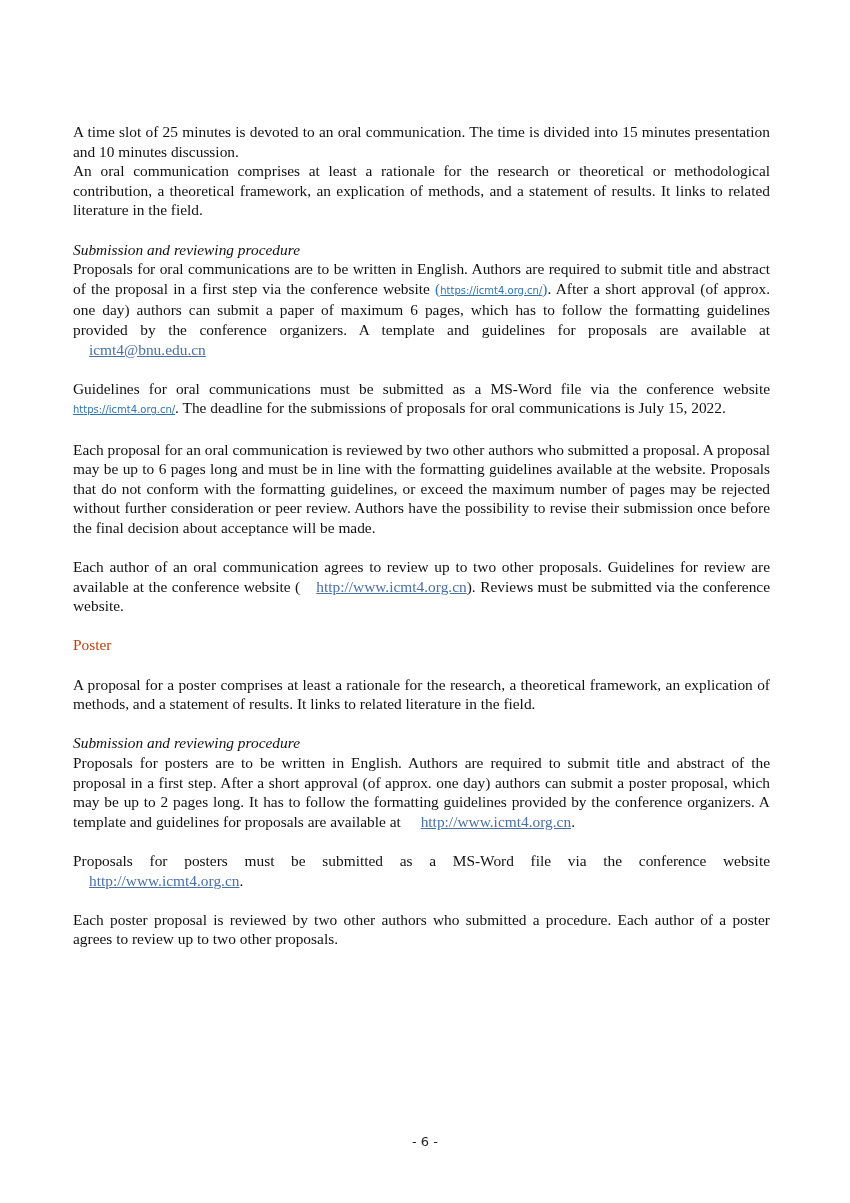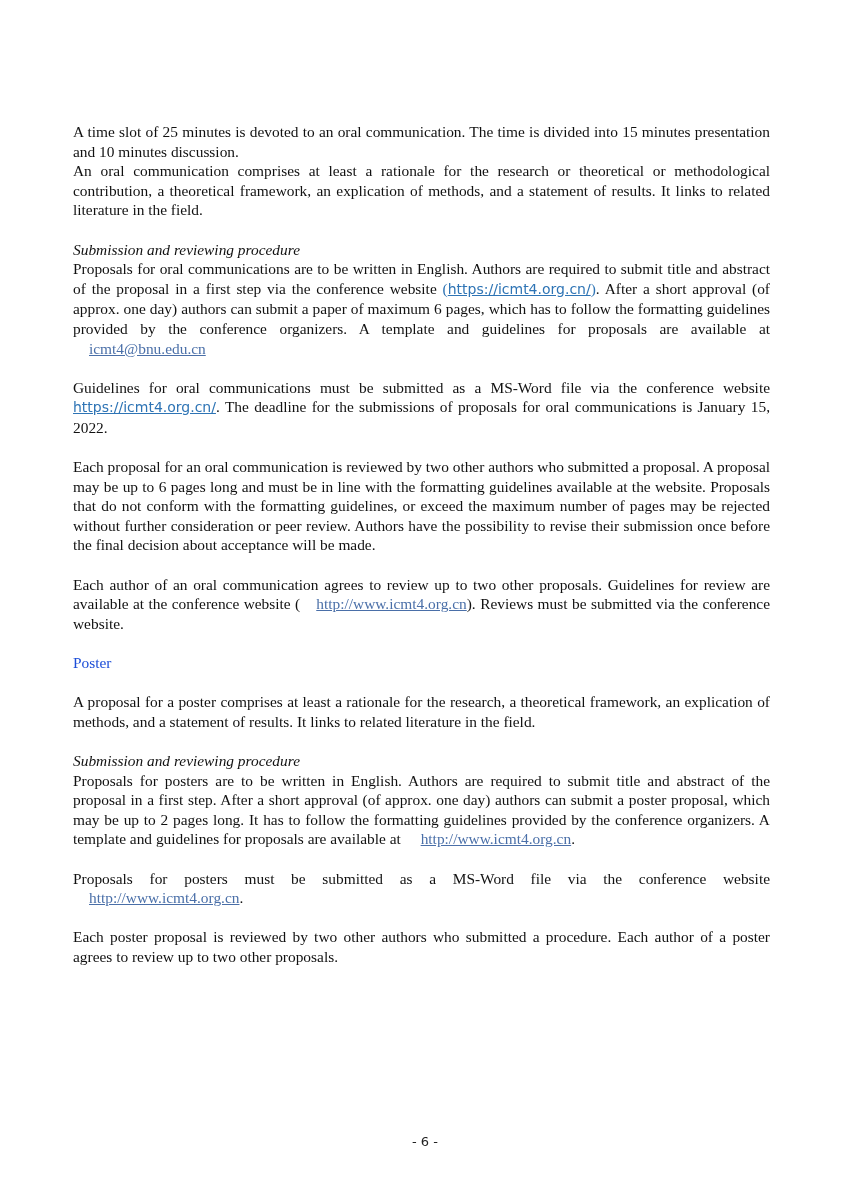--- a/index.html
+++ b/index.html
@@ -5,43 +5,43 @@
     html, body { margin: 0; padding: 0; background: #ffffff; }
     body { width: 850px; height: 1203px; position: relative; overflow: hidden; }
     .page {
       position: absolute; left: 73px; top: 122px; width: 697px;
       font-family: "Liberation Serif", serif;
       font-size: 15.4px; line-height: 19.6px; color: #111111;
     }
     .p { margin: 0; text-align: justify; }
     .gap { height: 19.6px; }
     .it { font-style: italic; }
-    .heading { color: #1d4ed8; }
+    .heading { color: #c2410c; }
     a.link-serif { color: #4a6fa8; text-decoration: underline; margin-left: 16px; }
-    a.link-sans { color: #2e74b5; text-decoration: underline; font-family: "DejaVu Sans", sans-serif; font-size: 14px; }
+    a.link-sans { color: #2e74b5; text-decoration: underline; font-family: "DejaVu Sans", sans-serif; font-size: 10px; }
     .paren-blue { color: #2e74b5; }
     .pagenum {
       position: absolute; top: 1134px; left: 0; width: 850px; text-align: center;
       font-family: "DejaVu Sans", sans-serif; font-size: 13px; color: #222;
     }
   </style>
 </head>
 <body>
 
 <div class="page">
 
   <p class="p">A time slot of 25 minutes is devoted to an oral communication. The time is divided into 15 minutes presentation and 10 minutes discussion.</p>
   <p class="p">An oral communication comprises at least a rationale for the research or theoretical or methodological contribution, a theoretical framework, an explication of methods, and a statement of results. It links to related literature in the field.</p>
   <div class="gap"></div>
 
   <p class="p it">Submission and reviewing procedure</p>
   <p class="p"><span>Proposals for oral communications are to be written in English. Authors are required to submit title and abstract of the proposal in a first step via the conference website </span><span class="paren-blue">(</span><a class="link-sans" href="#">https://icmt4.org.cn/</a><span class="paren-blue">)</span><span>. After a short approval (of approx. one day) authors can submit a paper of maximum 6 pages, which has to follow the formatting guidelines provided by the conference organizers. A template and guidelines for proposals are available at </span><a class="link-serif" href="#">icmt4@bnu.edu.cn</a></p>
   <div class="gap"></div>
 
-  <p class="p"><span>Guidelines for oral communications must be submitted as a MS-Word file via the conference website </span><a class="link-sans" href="#">https://icmt4.org.cn/</a><span>. The deadline for the submissions of proposals for oral communications is   January 15, 2022.</span></p>
+  <p class="p"><span>Guidelines for oral communications must be submitted as a MS-Word file via the conference website </span><a class="link-sans" href="#">https://icmt4.org.cn/</a><span>. The deadline for the submissions of proposals for oral communications is   July 15, 2022.</span></p>
   <div class="gap"></div>
 
   <p class="p">Each proposal for an oral communication is reviewed by two other authors who submitted a proposal. A proposal may be up to 6 pages long and must be in line with the formatting guidelines available at the website. Proposals that do not conform with the formatting guidelines, or exceed the maximum number of pages may be rejected without further consideration or peer review. Authors have the possibility to revise their submission once before the final decision about acceptance will be made.</p>
   <div class="gap"></div>
 
   <p class="p"><span>Each author of an oral communication agrees to review up to two other proposals. Guidelines for review are available at the conference website (</span><a class="link-serif" href="#">http://www.icmt4.org.cn</a><span>). Reviews must be submitted via the conference website.</span></p>
   <div class="gap"></div>
 
   <p class="p heading">Poster</p>
   <div class="gap"></div>

